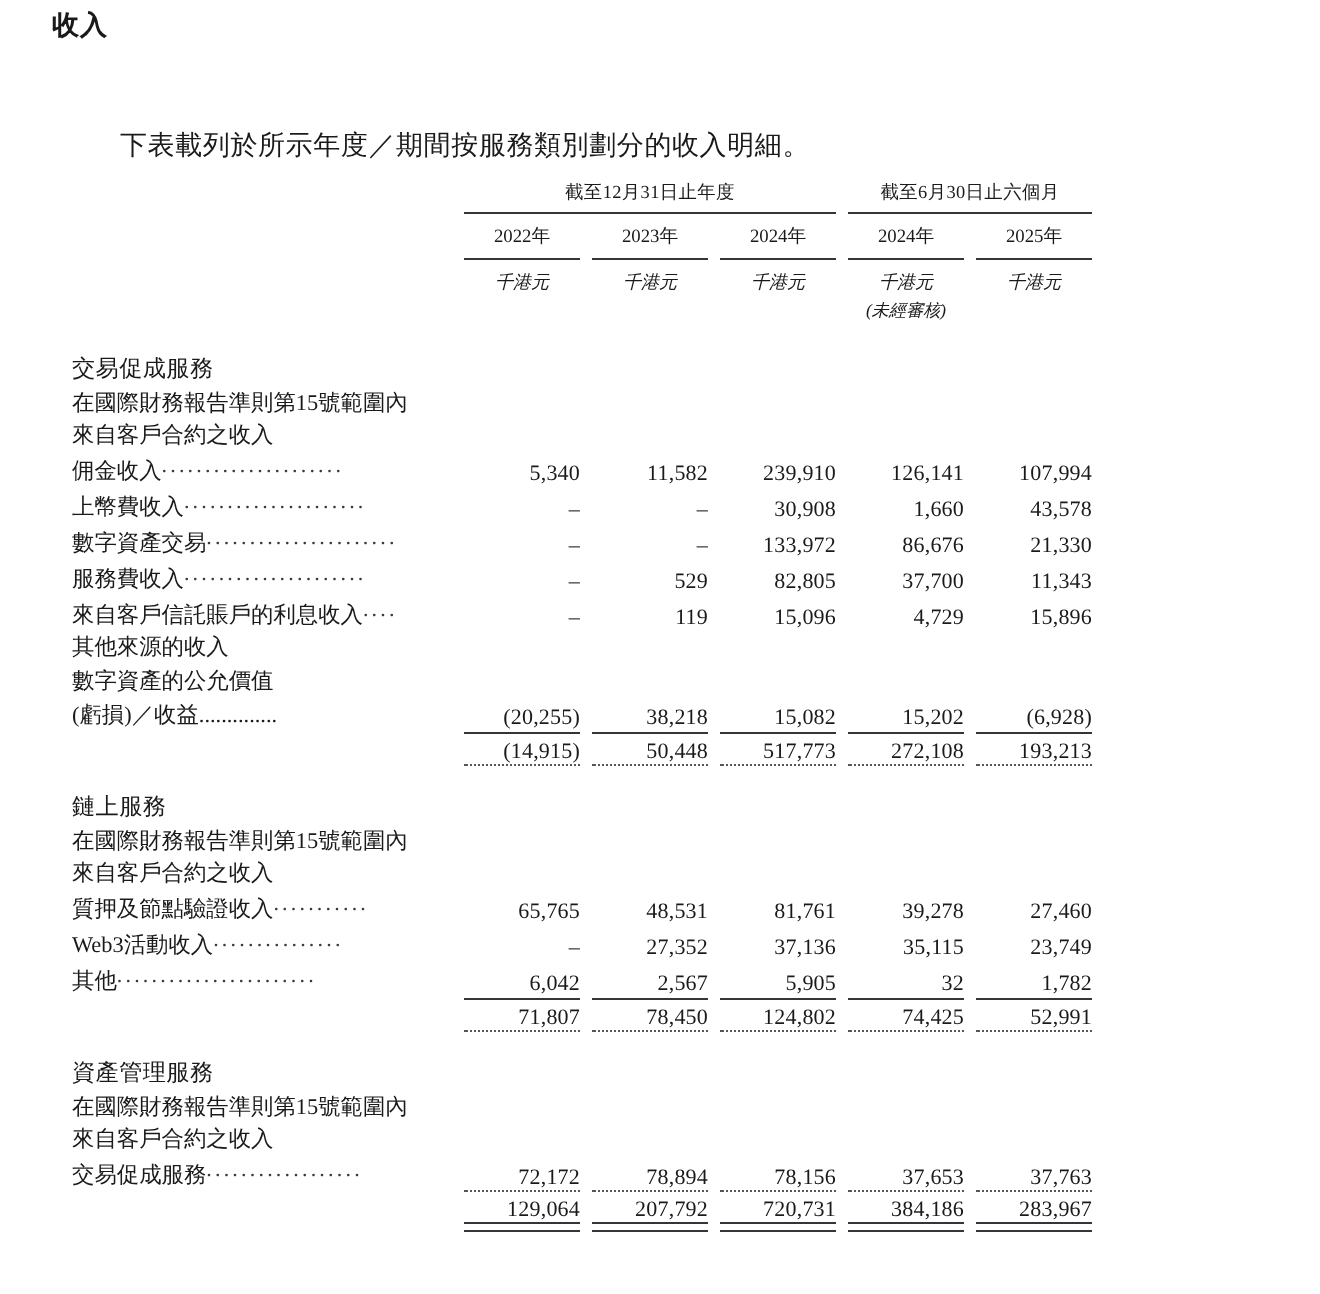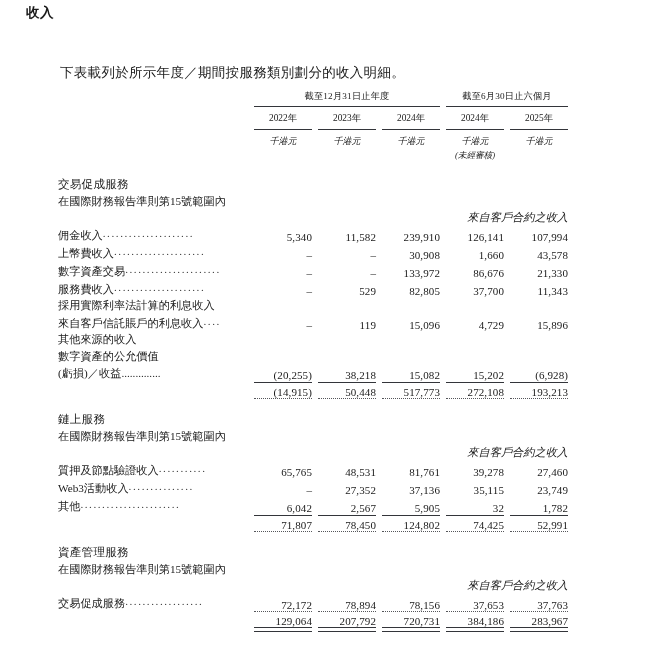--- a/index.html
+++ b/index.html
@@ -36,21 +36,21 @@
     position: absolute;
     left: 60px;
     top: 64px;
     font-size: 13.5px;
     letter-spacing: 0.3px;
     white-space: nowrap;
   }
 
   table.fin {
     position: absolute;
-    left: 58px;
+    left: 36px;
     top: 90px;
     border-collapse: collapse;
     font-size: 10.5px;
     table-layout: fixed;
   }
 
   table.fin td, table.fin th {
     padding: 0;
     vertical-align: bottom;
     font-weight: normal;
@@ -106,25 +106,23 @@
     letter-spacing: 0.2px;
     margin-left: 44px;
   }
   .sec-sub {
     font-size: 11.2px;
     padding-top: 1px !important;
     white-space: nowrap;
   }
   .sec-sub2 {
     font-size: 11.2px;
-    font-style: italic;
     padding-left: 14px;
     padding-top: 1px !important;
     white-space: nowrap;
-    text-align: right;
   }
   .item {
     font-size: 11.2px;
     padding-left: 14px;
     padding-top: 2px !important;
     white-space: nowrap;
     position: relative;
   }
   .item .leader {
     display: inline-block;
@@ -316,23 +314,20 @@
           <td></td>
       <td class="num">529</td>
           <td></td>
       <td class="num">82,805</td>
           <td></td>
       <td class="num">37,700</td>
           <td></td>
       <td class="num">11,343</td>
     </tr>
 
-    <tr>
-      <td class="sec-sub" colspan="11">採用實際利率法計算的利息收入</td>
-    </tr>
 
     <tr>
       <td class="item"><span>來自客戶信託賬戶的利息收入</span><span class="leader">....</span></td>
           <td></td>
       <td class="num dash">–</td>
           <td></td>
       <td class="num">119</td>
           <td></td>
       <td class="num">15,096</td>
           <td></td>

